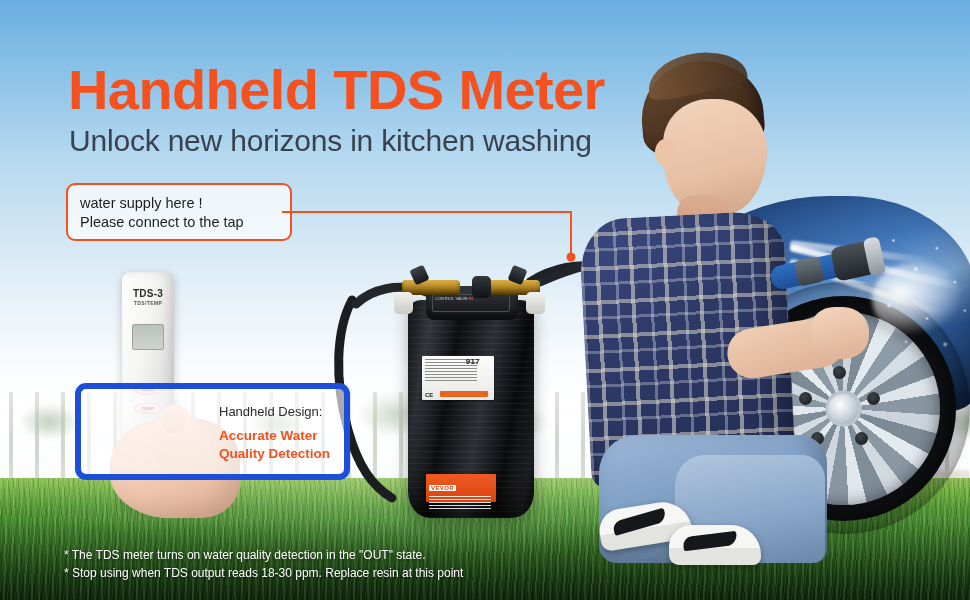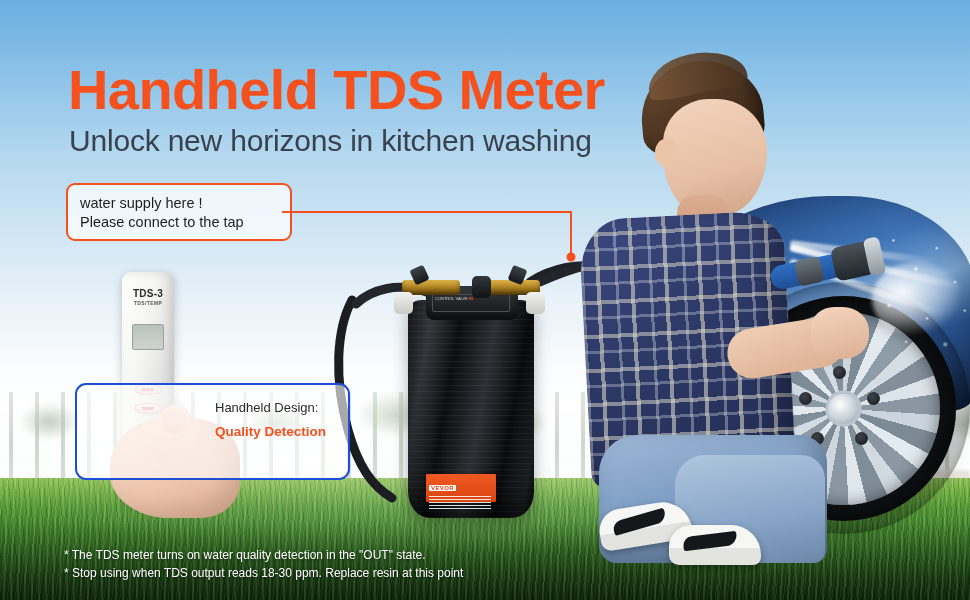--- a/index.html
+++ b/index.html
@@ -463,21 +463,21 @@
     border:2px solid #f4511e; border-radius:9px;
     padding:9px 12px;
     font-size:14.5px; color:#1d1d1d; line-height:1.3;
   }
   .connector { position:absolute; left:280px; top:195px; width:310px; height:80px; pointer-events:none; }
 
   
   .feature {
     position:absolute; left:75px; top:383px; width:275px; height:97px;
     background:rgba(255,255,255,.62);
-    border:2px solid #1d4ed8; border-radius:11px;
+    border:6px solid #1d4ed8; border-radius:11px;
   }
   .feature .txt { position:absolute; left:138px; top:14px; width:132px; }
   .feature .t1 { font-size:13px; color:#2a2a2a; line-height:1.35; }
   .feature .t2 {
     margin-top:6px; font-size:13.5px; font-weight:bold; color:#f4511e; line-height:1.35;
   }
 
   
   .notes {
     position:absolute; left:64px; top:546px;
@@ -571,20 +571,26 @@
     </div>
     <div class="valve">
       <div class="brass-l"></div>
       <div class="brass-r"></div>
       <div class="knob-l"></div>
       <div class="knob-r"></div>
       <div class="elbow-l"></div>
       <div class="elbow-r"></div>
       <div class="blackfit"></div>
     </div>
+    <div class="spec-label">
+      <div class="big">917</div>
+      <div class="lines"></div>
+      <div class="ce">CE</div>
+      <div class="warn"></div>
+    </div>
     <div class="vevor">
       <span class="brand">VEVOR</span>
       <div class="sub"></div>
     </div>
   </div>
 
   <div class="meter">
     <div class="shell"></div>
     <div class="brand">TDS-3</div>
     <div class="sub">TDS/TEMP</div>
@@ -609,20 +615,21 @@
 
   <svg class="connector" viewBox="0 0 310 80">
     <path d="M2,17 L291,17 L291,59" stroke="#f4511e" stroke-width="2" fill="none"></path>
     <circle cx="291" cy="62" r="4.5" fill="#f4511e"></circle>
   </svg>
 
   <div class="feature">
     <div class="txt">
       <div class="t1">Handheld Design:</div>
       <div class="t2">
+        <div>Accurate Water</div>
         <div>Quality Detection</div>
       </div>
     </div>
   </div>
 
   <div class="notes">
     <div>* The TDS meter turns on water quality detection in the "OUT" state.</div>
     <div>* Stop using when TDS output reads 18-30 ppm. Replace resin at this point</div>
   </div>
 

